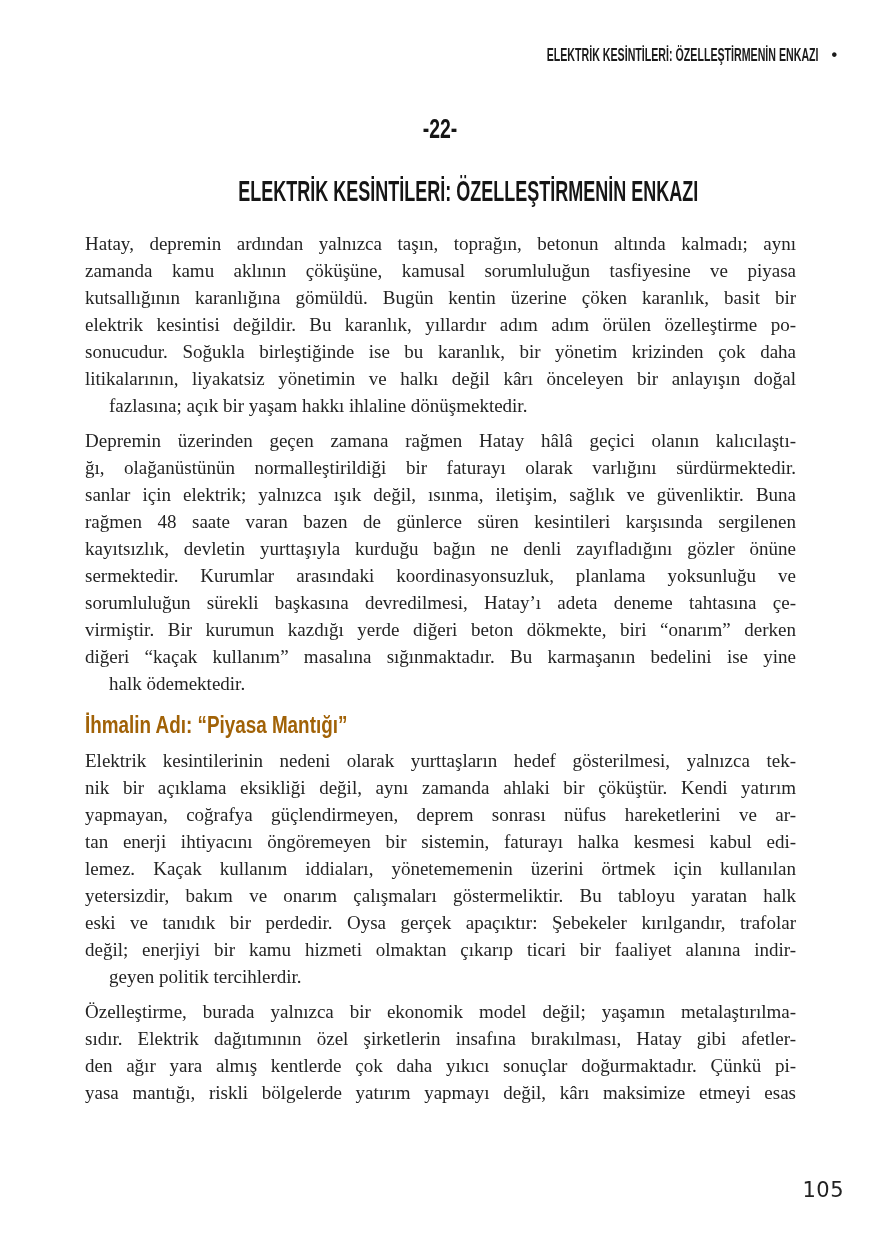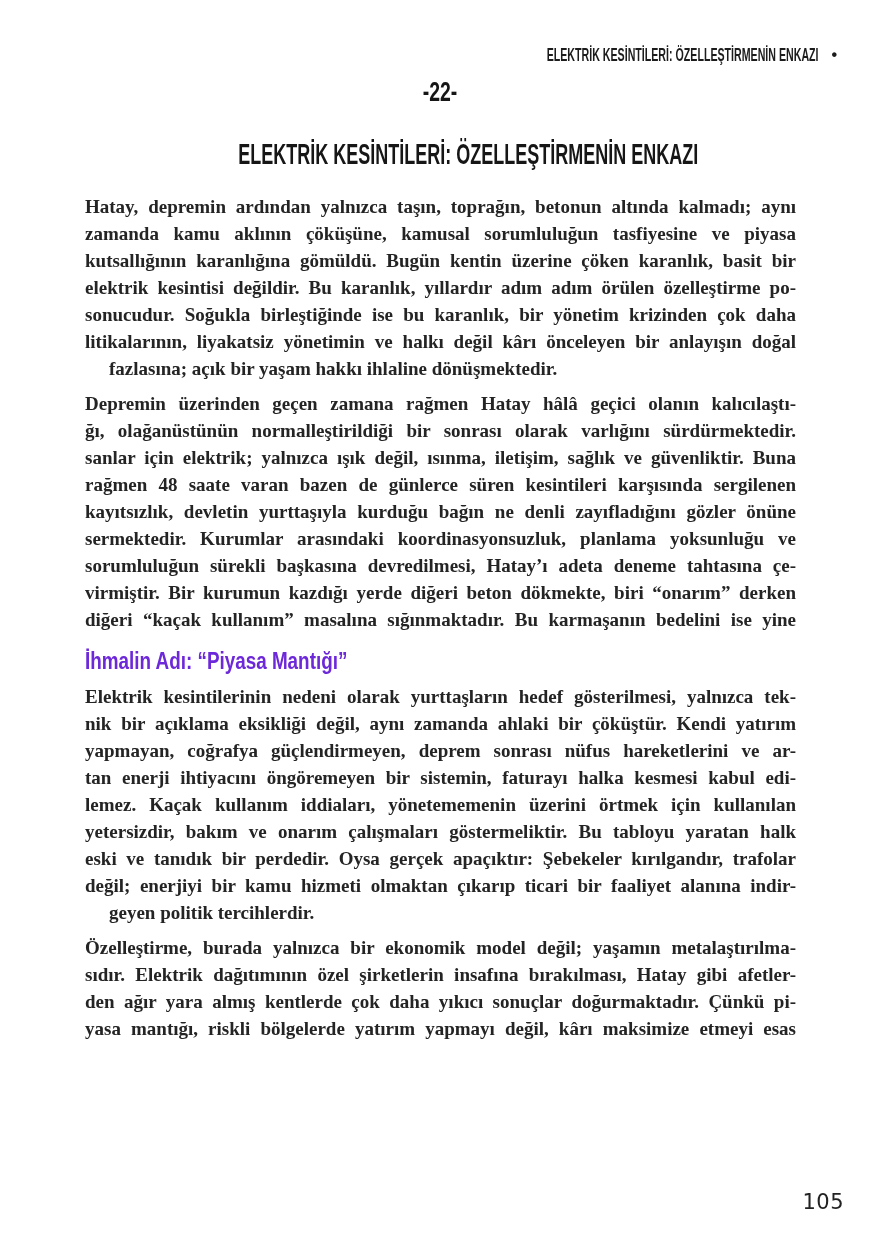--- a/index.html
+++ b/index.html
@@ -48,21 +48,21 @@
 
   
   .content {
     position: absolute;
     left: 85px;
     top: 0;
     width: 711px;
   }
 
   .chapter-number {
-    margin-top: 79px;
+    margin-top: 116px;
     text-align: center;
     font-family: "Liberation Sans", sans-serif;
     font-weight: 700;
     font-size: 27px;
     line-height: 1;
     color: #161616;
   }
   .chapter-number .squeeze {
     display: inline-block;
     transform: scaleX(0.72);
@@ -93,53 +93,51 @@
   }
 
   .paragraph {
     margin: 0 0 8px 0;
   }
   .pline {
     line-height: 27px;
     text-align: justify;
     text-align-last: justify;
     white-space: nowrap;
-    font-weight: bold;
   }
   .pline--last {
     text-align-last: left;
     margin-left: 24px;
   }
 
   .subheading {
     margin: 16px 0 9px 0;
     font-family: "Liberation Sans", sans-serif;
     font-weight: 700;
     font-size: 23px;
     line-height: 1.1;
-    color: #6d28d9;
+    color: #a16207;
   }
   .subheading .squeeze {
     display: inline-block;
     transform: scaleX(0.82);
     transform-origin: left center;
     white-space: nowrap;
   }
 
   
   .page-number {
     position: absolute;
     top: 1178px;
     right: 33px;
     font-family: "DejaVu Sans", sans-serif;
     font-weight: 500;
     font-size: 21px;
     letter-spacing: 0.5px;
     color: #222222;
-    margin-top: 12px;
   }
 </style>
 </head>
 <body>
 
 <div class="page">
 
   <header class="running-header">
     <span class="rh-text">ELEKTRİK KESİNTİLERİ: ÖZELLEŞTİRMENİN ENKAZI</span>
     <span class="rh-bullet">•</span>
@@ -162,28 +160,29 @@
           <div class="pline">zamanda kamu aklının çöküşüne, kamusal sorumluluğun tasfiyesine ve piyasa</div>
           <div class="pline">kutsallığının karanlığına gömüldü. Bugün kentin üzerine çöken karanlık, basit bir</div>
           <div class="pline">elektrik kesintisi değildir. Bu karanlık, yıllardır adım adım örülen özelleştirme po-</div>
           <div class="pline">sonucudur. Soğukla birleştiğinde ise bu karanlık, bir yönetim krizinden çok daha</div>
           <div class="pline">litikalarının, liyakatsiz yönetimin ve halkı değil kârı önceleyen bir anlayışın doğal</div>
           <div class="pline pline--last">fazlasına; açık bir yaşam hakkı ihlaline dönüşmektedir.</div>
         </section>
 
       <section class="paragraph">
           <div class="pline">Depremin üzerinden geçen zamana rağmen Hatay hâlâ geçici olanın kalıcılaştı-</div>
-          <div class="pline">ğı, olağanüstünün normalleştirildiği bir sonrası olarak varlığını sürdürmektedir.</div>
+          <div class="pline">ğı, olağanüstünün normalleştirildiği bir faturayı olarak varlığını sürdürmektedir.</div>
           <div class="pline">sanlar için elektrik; yalnızca ışık değil, ısınma, iletişim, sağlık ve güvenliktir. Buna</div>
           <div class="pline">rağmen 48 saate varan bazen de günlerce süren kesintileri karşısında sergilenen</div>
           <div class="pline">kayıtsızlık, devletin yurttaşıyla kurduğu bağın ne denli zayıfladığını gözler önüne</div>
           <div class="pline">sermektedir. Kurumlar arasındaki koordinasyonsuzluk, planlama yoksunluğu ve</div>
           <div class="pline">sorumluluğun sürekli başkasına devredilmesi, Hatay’ı adeta deneme tahtasına çe-</div>
           <div class="pline">virmiştir. Bir kurumun kazdığı yerde diğeri beton dökmekte, biri “onarım” derken</div>
           <div class="pline">diğeri “kaçak kullanım” masalına sığınmaktadır. Bu karmaşanın bedelini ise yine</div>
+          <div class="pline pline--last">halk ödemektedir.</div>
         </section>
 
       <h2 class="subheading">
         <span class="squeeze">İhmalin Adı: “Piyasa Mantığı”</span>
       </h2>
 
       <section class="paragraph">
           <div class="pline">Elektrik kesintilerinin nedeni olarak yurttaşların hedef gösterilmesi, yalnızca tek-</div>
           <div class="pline">nik bir açıklama eksikliği değil, aynı zamanda ahlaki bir çöküştür. Kendi yatırım</div>
           <div class="pline">yapmayan, coğrafya güçlendirmeyen, deprem sonrası nüfus hareketlerini ve ar-</div>

